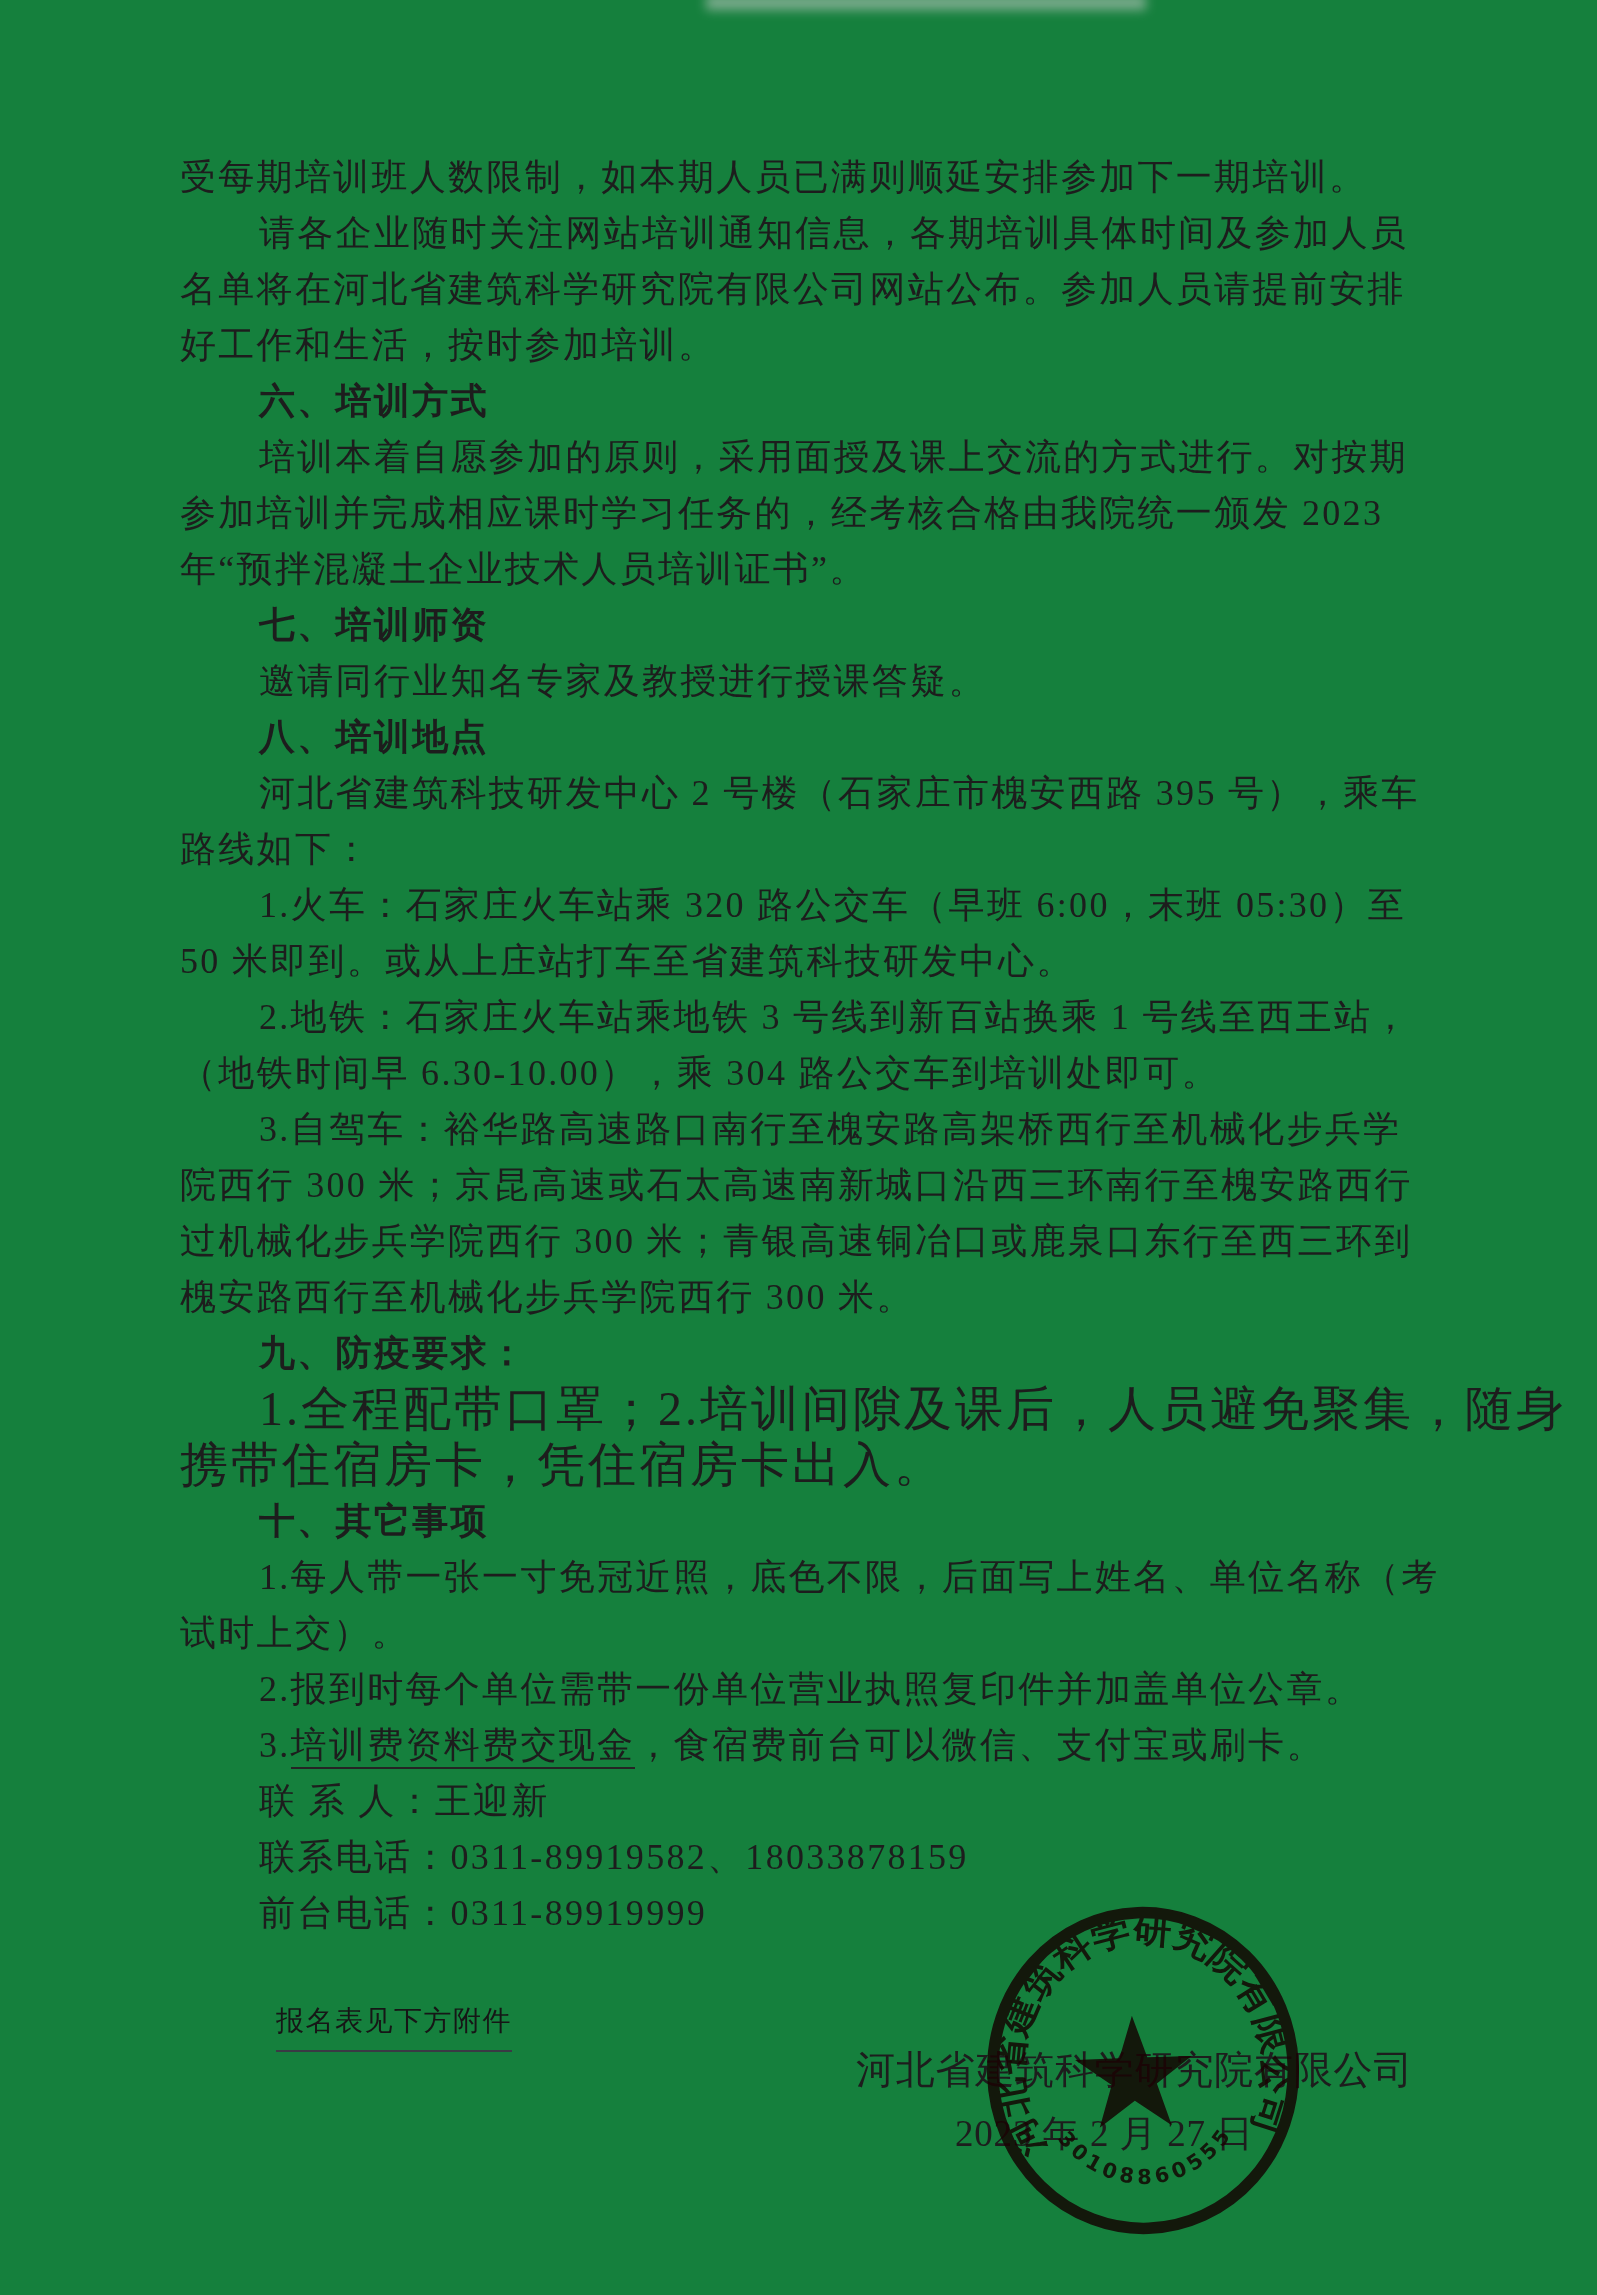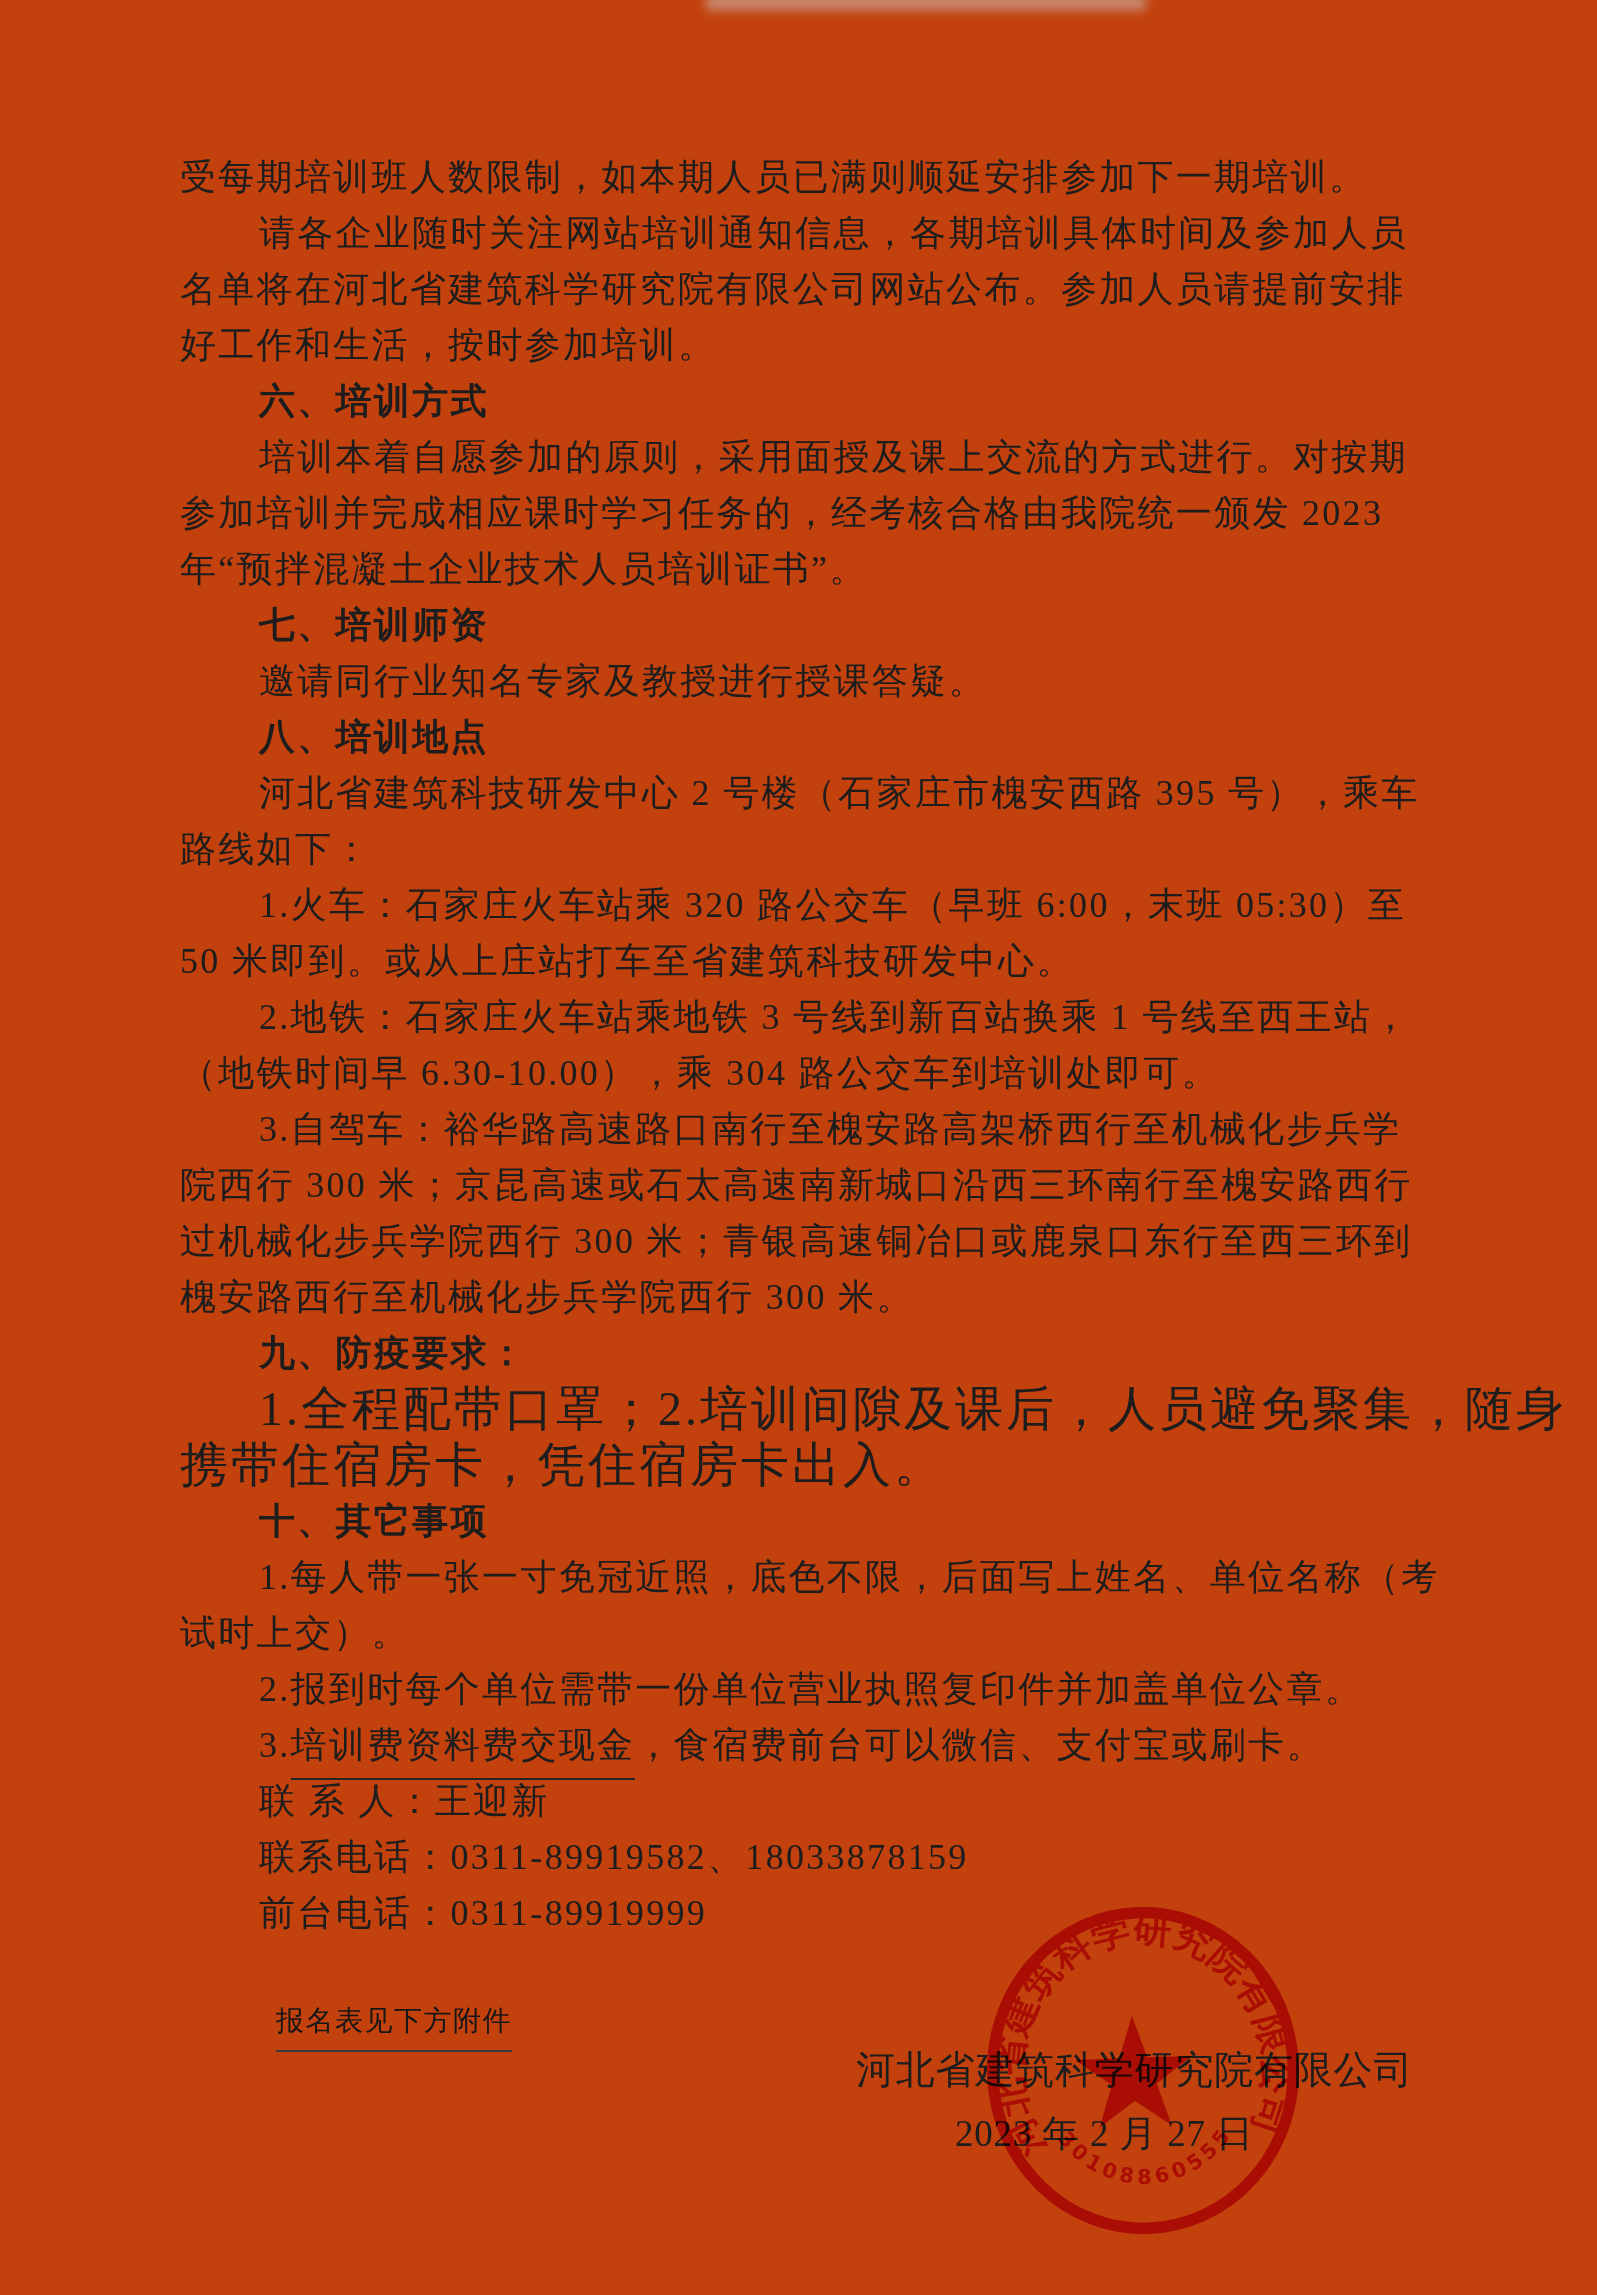--- a/index.html
+++ b/index.html
@@ -1,38 +1,38 @@
 <!DOCTYPE html>
 <html style="font-size:12px"><head>
 <meta charset="utf-8">
 <style>
   html,body{margin:0;padding:0;background:#e8e8e8;}
   .page{
     position:relative;
     width:1597px;height:2295px;
-    background:#c2410c;
+    background:#15803d;
     font-family:"Liberation Serif","DejaVu Serif",serif;
     color:#1d1d1d;
     overflow:hidden;
   }
   .smudge{
     position:absolute;left:706px;top:-4.6px;width:440px;height:15px;
     background:#cfcfcf;filter:blur(5.3px);opacity:.55;
   }
   .doc{
     position:absolute;left:180px;top:149px;width:1230px;
   }
   .line{
     font-size:36px;line-height:56px;height:56px;
     letter-spacing:2.3px;white-space:nowrap;
   }
   .ind{text-indent:79px;}
   .bold{font-weight:700;}
   .big{font-size:48px;letter-spacing:3px;}
-  .u-fee{border-bottom:2.3px solid #242424;padding-bottom:13px;}
+  .u-fee{border-bottom:2.3px solid #242424;padding-bottom:2px;}
   .attach{
     position:absolute;left:276px;top:2002px;
     font-size:28px;letter-spacing:1.5px;
     border-bottom:2.3px solid #3a3a44;padding-bottom:10px;
     color:#161616;z-index:2;
   }
   .sign-company{
     position:absolute;left:856px;top:2043px;
     font-size:39px;letter-spacing:0.8px;z-index:2;white-space:nowrap;
   }

